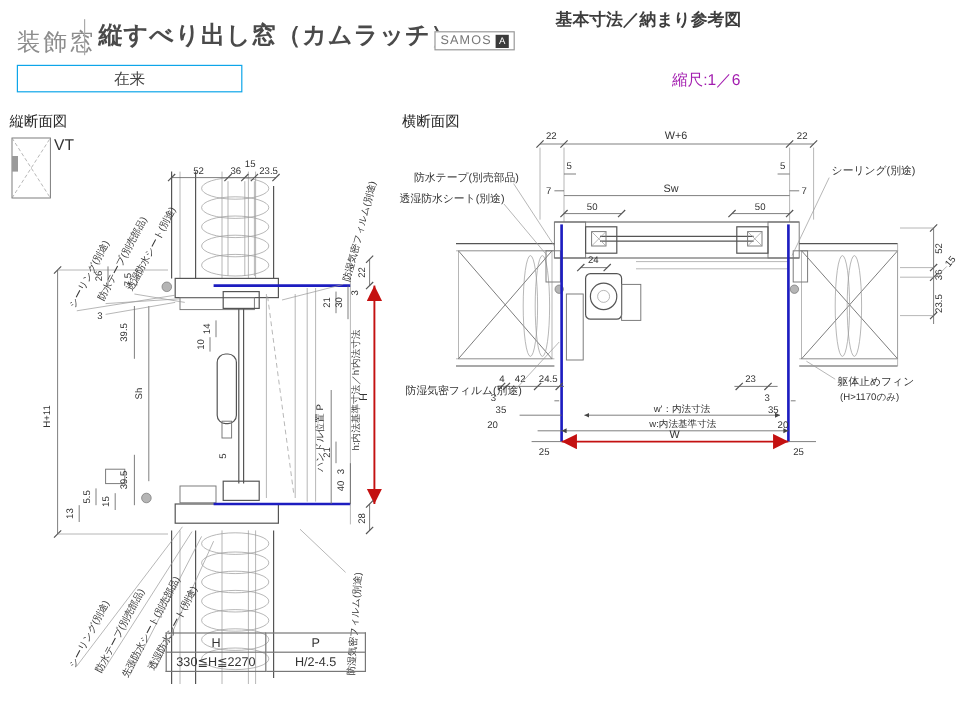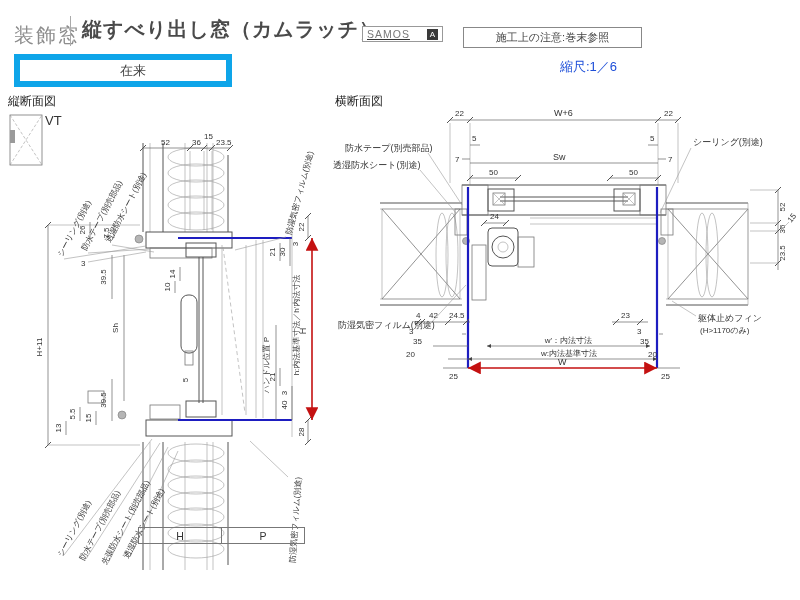--- a/index.html
+++ b/index.html
@@ -2,29 +2,29 @@
 <html><head>
 <meta charset="utf-8">
 <style>
   html,body{margin:0;padding:0;background:#f4f4f2;}
   .page{position:relative;width:800px;height:600px;background:#ffffff;overflow:hidden;
         font-family:"Liberation Sans","DejaVu Sans",sans-serif;color:#333;}
   
   .hdr-cat{position:absolute;left:14px;top:22px;font-size:20px;color:#8d8d8d;letter-spacing:2px;}
   .hdr-div{position:absolute;left:70px;top:16px;width:1px;height:30px;background:#aaa;}
   .hdr-title{position:absolute;left:82px;top:16px;font-size:20px;font-weight:bold;color:#4a4a4a;letter-spacing:1px;}
-  .badge{position:absolute;left:362px;top:26px;border:1px solid #999;padding:1px 4px;display:flex;align-items:center;gap:17px;background:#fff;text-decoration:underline;}
+  .badge{position:absolute;left:362px;top:26px;border:1px solid #999;padding:1px 4px;display:flex;align-items:center;gap:3px;background:#fff;}
   .badge .bt{font-size:10.5px;color:#777;letter-spacing:1px;}
   .badge .bm{width:11px;height:11px;background:#3a3a3a;color:#fff;font-size:8px;display:flex;align-items:center;justify-content:center;}
-  .zairai{position:absolute;left:14px;top:54px;width:186px;height:21px;border:6px solid #0ea5e9;
-          display:flex;align-items:center;justify-content:center;font-size:13px;color:#444;padding-left:20px;}
+  .zairai{position:absolute;left:14px;top:54px;width:186px;height:21px;border:1px solid #0ea5e9;
+          display:flex;align-items:center;justify-content:center;font-size:13px;color:#444;}
   .doc-title{position:absolute;left:463px;top:8px;font-size:14px;font-weight:bold;color:#3d3d3d;}
   .note-box{position:absolute;left:463px;top:27px;width:177px;height:19px;border:1px solid #888;
             display:flex;align-items:center;justify-content:center;font-size:11px;color:#444;}
-  .scale{position:absolute;left:560px;top:58px;font-size:13px;color:#1d4ed8;}
+  .scale{position:absolute;left:560px;top:58px;font-size:13px;color:#a21caf;}
   
   svg.dwg{position:absolute;left:0;top:85px;}
   .ln{stroke:#555;stroke-width:1;fill:none;}
   .lt{stroke:#9a9a9a;stroke-width:.6;fill:none;}
   .md{stroke:#777;stroke-width:.8;fill:none;}
   .dl{stroke:#666;stroke-width:.7;fill:none;}
   .tk{stroke:#555;stroke-width:1;}
   .blue{stroke:#1d1dc0;stroke-width:2.2;fill:none;}
   .red{stroke:#c41111;stroke-width:1.6;fill:none;}
   text{fill:#333;font-family:"Liberation Sans","DejaVu Sans",sans-serif;}
@@ -44,21 +44,21 @@
 <div class="page">
 
   <span class="hdr-cat">装飾窓</span>
   <span class="hdr-div"></span>
   <span class="hdr-title">縦すべり出し窓（カムラッチ）</span>
   <span class="badge">
     <span class="bt">SAMOS</span>
     <span class="bm">A</span>
   </span>
   <div class="zairai">在来</div>
-  <div class="note-box">施工上の注意:巻末参照</div>
+  <div class="doc-title">基本寸法／納まり参考図</div>
   <div class="scale">縮尺:1／6</div>
 
   <svg class="dwg" width="800" height="515" viewBox="0 0 800 515">
     <defs>
       <pattern id="h45" width="6" height="6" patternUnits="userSpaceOnUse" patternTransform="rotate(45)">
         <line x1="0" y1="0" x2="0" y2="6" stroke="#999" stroke-width="1"></line>
       </pattern>
       <pattern id="h45d" width="3.5" height="3.5" patternUnits="userSpaceOnUse" patternTransform="rotate(45)">
         <line x1="0" y1="0" x2="0" y2="3.5" stroke="#666" stroke-width="1"></line>
       </pattern>
@@ -385,17 +385,21 @@
     </g>
   </svg>
 
   <div class="htable">
     <table>
       <tbody>
           <tr>
         <td>H</td>
         <td>P</td>
       </tr>
+      <tr>
+        <td>330≦H≦2270</td>
+        <td>H/2-4.5</td>
+      </tr>
     </tbody>
       </table>
   </div>
 
 </div>
 
 </body></html>

